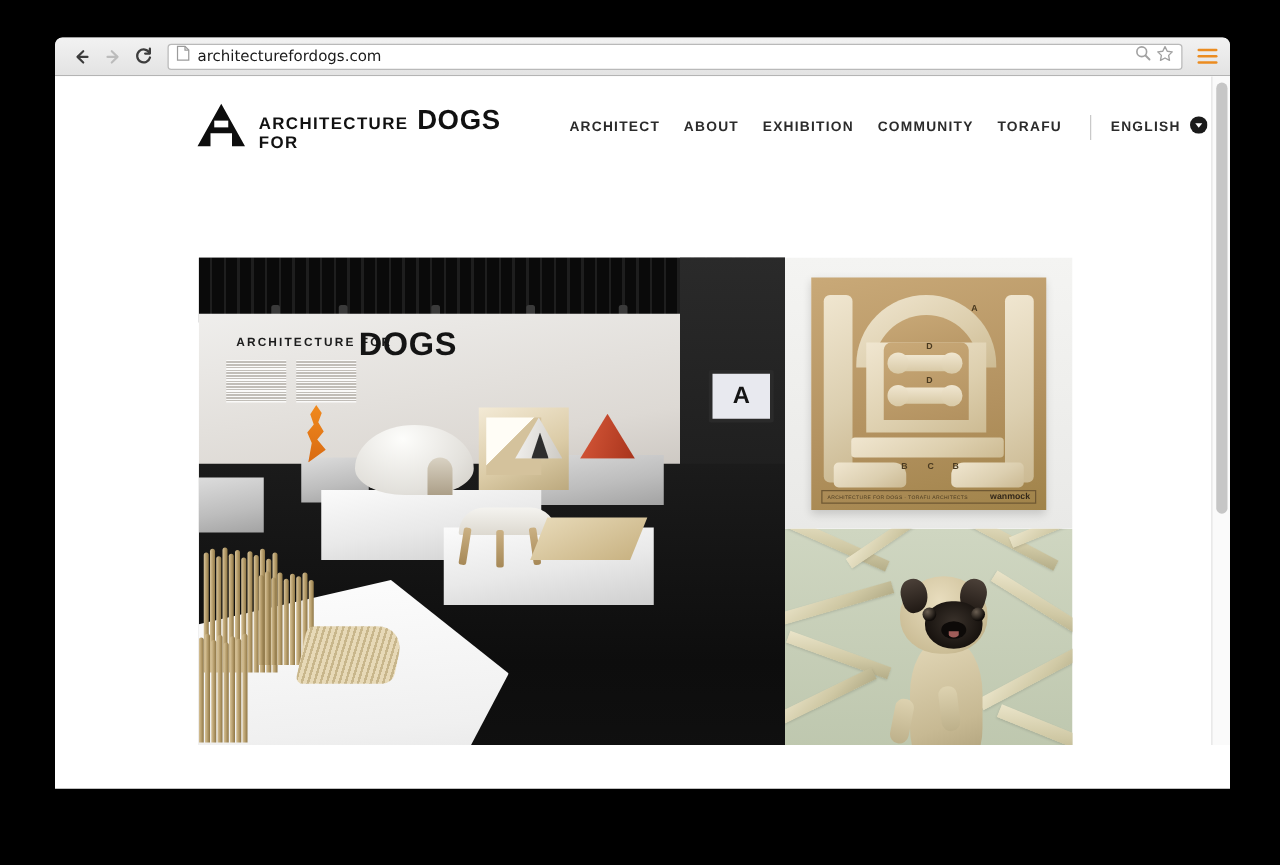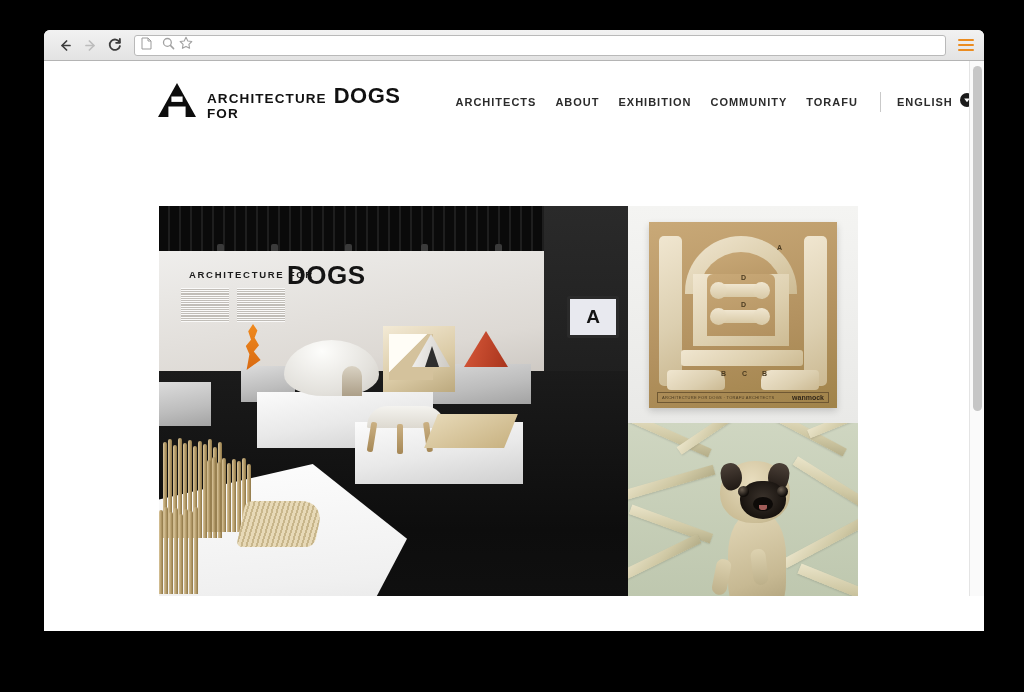--- a/index.html
+++ b/index.html
@@ -417,20 +417,21 @@
       </svg>
     </span>
 
     <div id="omnibox" class="clickable">
       <span id="page-doc-icon">
         <svg width="11" height="13" viewBox="0 0 11 13">
           <path d="M1 1 h6 l3 3 v8 H1 Z" fill="#fff" stroke="#9b9b9b" stroke-width="1"></path>
           <path d="M7 1 v3 h3" fill="none" stroke="#9b9b9b" stroke-width="1"></path>
         </svg>
       </span>
+      <span id="omnibox-url" title="architecturefordogs.com">architecturefordogs.com</span>
       <span id="omnibox-search-icon" class="clickable">
         <svg width="13" height="13" viewBox="0 0 13 13">
           <circle cx="5.4" cy="5.4" r="3.9" fill="none" stroke="#555" stroke-width="1.3"></circle>
           <path d="M8.4 8.4 L11.6 11.6" stroke="#555" stroke-width="1.5" stroke-linecap="round"></path>
         </svg>
       </span>
       <span id="omnibox-star-icon" class="clickable">
         <svg width="14" height="14" viewBox="0 0 14 14">
           <path d="M7 1.3 L8.8 5 L12.8 5.5 L9.9 8.3 L10.6 12.3 L7 10.4 L3.4 12.3 L4.1 8.3 L1.2 5.5 L5.2 5 Z" fill="none" stroke="#555" stroke-width="1.1" stroke-linejoin="round"></path>
         </svg>
@@ -455,21 +456,21 @@
             <rect x="14.4" y="14.5" width="11.2" height="5.4" fill="#fff"></rect>
           </svg>
         </span>
         <span id="brand-text">
           <span id="brand-arch">ARCHITECTURE FOR</span>
           <span id="brand-dogs">DOGS</span>
         </span>
       </a>
 
       <nav id="site-nav">
-        <a class="nav-link clickable">ARCHITECTS</a>
+        <a class="nav-link clickable">ARCHITECT</a>
         <a class="nav-link clickable">ABOUT</a>
         <a class="nav-link clickable">EXHIBITION</a>
         <a class="nav-link clickable">COMMUNITY</a>
         <a class="nav-link clickable">TORAFU</a>
 
         <span id="nav-divider"></span>
 
         <span id="lang-switcher" class="clickable">
           <span id="lang-label">ENGLISH</span>
           <span>

